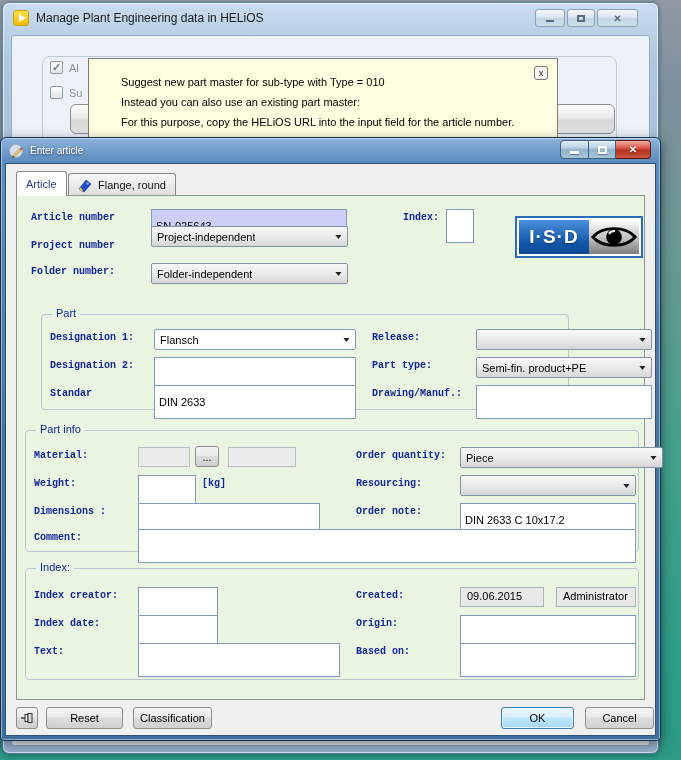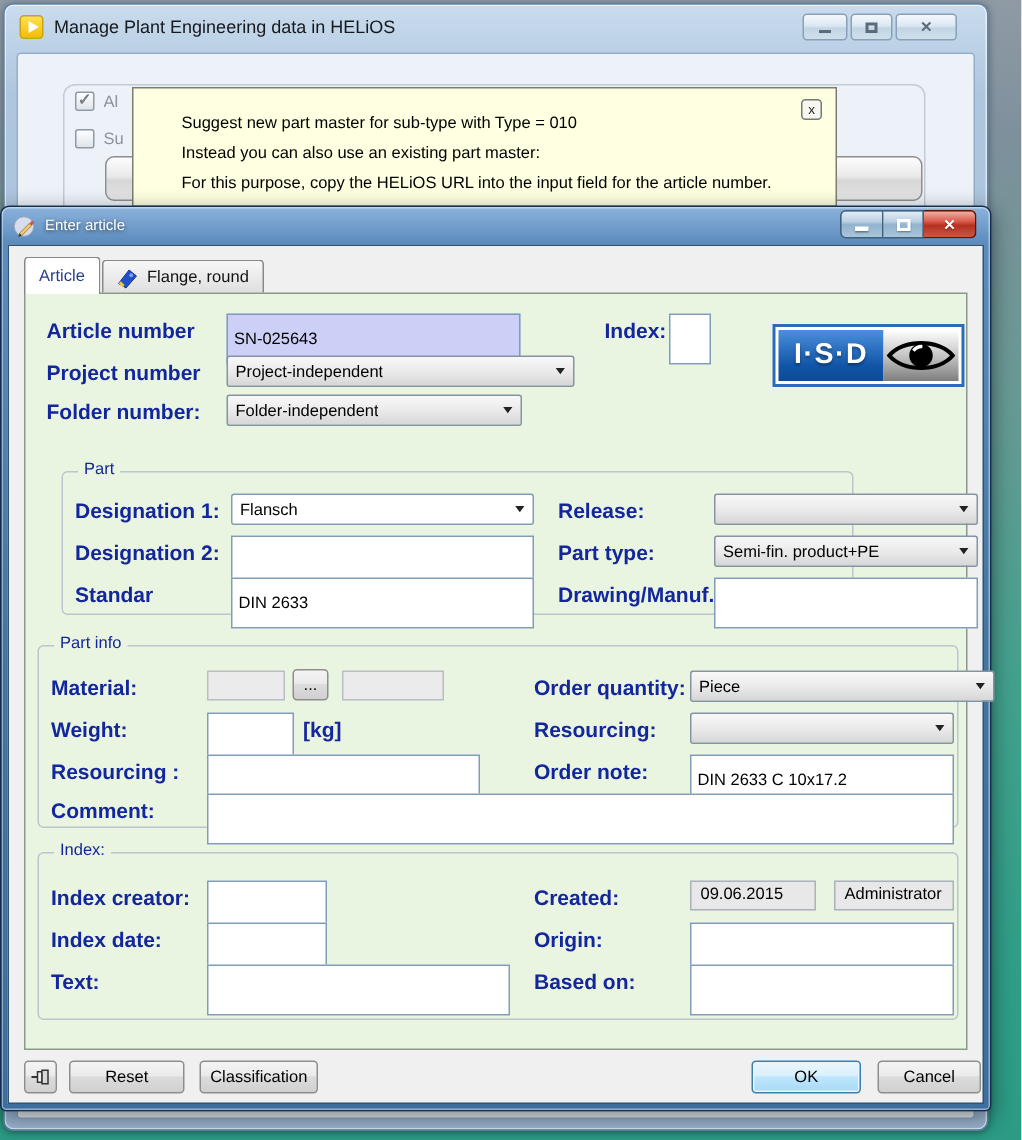--- a/index.html
+++ b/index.html
@@ -56,21 +56,21 @@
   .dlg-body{position:absolute;left:4px;right:4px;top:25px;bottom:4px;background:#f0f0f0;border:1px solid #2f5375;}
 
   
   .tab{position:absolute;border:1px solid #888;border-bottom:none;border-radius:3px 3px 0 0;font-size:11px;
     display:flex;align-items:center;padding:0 9px;gap:5px;}
   .tab-active{left:10px;top:7px;height:25px;background:#fff;z-index:3;color:#27408b;}
   .tab-inactive{left:62px;top:9px;height:23px;background:linear-gradient(180deg,#f7f7f7,#dedede);color:#111;z-index:1;}
   .panel{position:absolute;left:10px;right:10px;top:31px;height:505px;background:#e9f5e0;border:1px solid #8a9a8a;z-index:2;}
 
   
-  .lbl{position:absolute;font-size:14px;font-weight:bold;color:#14269c;white-space:nowrap;}
+  .lbl{position:absolute;font-size:10px;font-weight:bold;color:#14269c;white-space:nowrap;font-family:Liberation Mono, monospace;}
   .legend-lbl{position:absolute;top:-8px;left:10px;background:#e9f5e0;padding:0 4px;font-size:11px;color:#14269c;white-space:nowrap;}
   .fset{position:absolute;border:1px solid #bac5cd;border-radius:4px;}
   .txt{position:absolute;height:20px;border:1px solid #7f9db9;background:#fff;font-size:11px;padding:16px 4px;
     font-family:"Liberation Sans",sans-serif;color:#000;}
   .txt.hl{background:#ccd0f6;}
   .gray-box{position:absolute;height:20px;background:#ebebeb;border:1px solid #b7bec6;}
   .ro{position:absolute;height:20px;background:#e8e8e8;border:1px solid #aab2ba;font-size:11px;padding:2px 6px;color:#000;white-space:nowrap;overflow:hidden;}
   .combo{position:absolute;height:21px;border:1px solid #8494a4;border-radius:2px;display:flex;align-items:center;
     padding:0 5px;font-size:11px;color:#000;background:linear-gradient(180deg,#f8f8f8 0%,#e9e9e9 55%,#d6d6d6 100%);}
   .combo.white{background:#fff;border-color:#7f9db9;}
@@ -181,21 +181,21 @@
           <div class="logo-eye">
             <svg width="46" height="28" viewBox="0 0 50 30">
               <path d="M2 15 C 12 3, 38 3, 48 15 C 38 27, 12 27, 2 15 Z" fill="none" stroke="#000" stroke-width="3"></path>
               <circle cx="25" cy="15" r="8.5" fill="#000"></circle>
               <path d="M19.5 11.5 A 7.5 7.5 0 0 1 26 8.5" stroke="#fff" stroke-width="2.4" fill="none"></path>
             </svg>
           </div>
         </div>
 
         <span class="lbl" style="left:14px;top:44px">Project number</span>
-        <div class="combo" style="left:134px;top:41px;width:232px">
+        <div class="combo" style="left:134px;top:30px;width:197px">
           <span class="cval">Project-independent</span>
           <span class="arrow">▼</span>
         </div>
 
         <span class="lbl" style="left:14px;top:70px">Folder number:</span>
         <div class="combo" style="left:134px;top:67px;width:197px">
           <span class="cval">Folder-independent</span>
           <span class="arrow">▼</span>
         </div>
 
@@ -242,21 +242,21 @@
 
           <span class="lbl" style="left:8px;top:47px">Weight:</span>
           <input class="txt" style="left: 112px; top: 44px; width: 58px;" value="">
           <span class="lbl" style="left:176px;top:47px">[kg]</span>
           <span class="lbl" style="left:330px;top:47px">Resourcing:</span>
           <div class="combo" style="left:434px;top:44px;width:176px">
             <span class="cval"></span>
             <span class="arrow">▼</span>
           </div>
 
-          <span class="lbl" style="left:8px;top:75px">Resourcing :</span>
+          <span class="lbl" style="left:8px;top:75px">Dimensions :</span>
           <input class="txt" style="left: 112px; top: 72px; width: 182px;" value="">
           <span class="lbl" style="left:330px;top:75px">Order note:</span>
           <input class="txt" style="left: 434px; top: 72px; width: 176px;" value="DIN 2633 C 10x17.2">
 
           <span class="lbl" style="left:8px;top:101px">Comment:</span>
           <input class="txt" style="left: 112px; top: 98px; width: 498px;" value="">
         </div>
 
         <div class="fset" style="left:8px;top:372px;width:614px;height:112px">
           <span class="legend-lbl">Index:</span>

